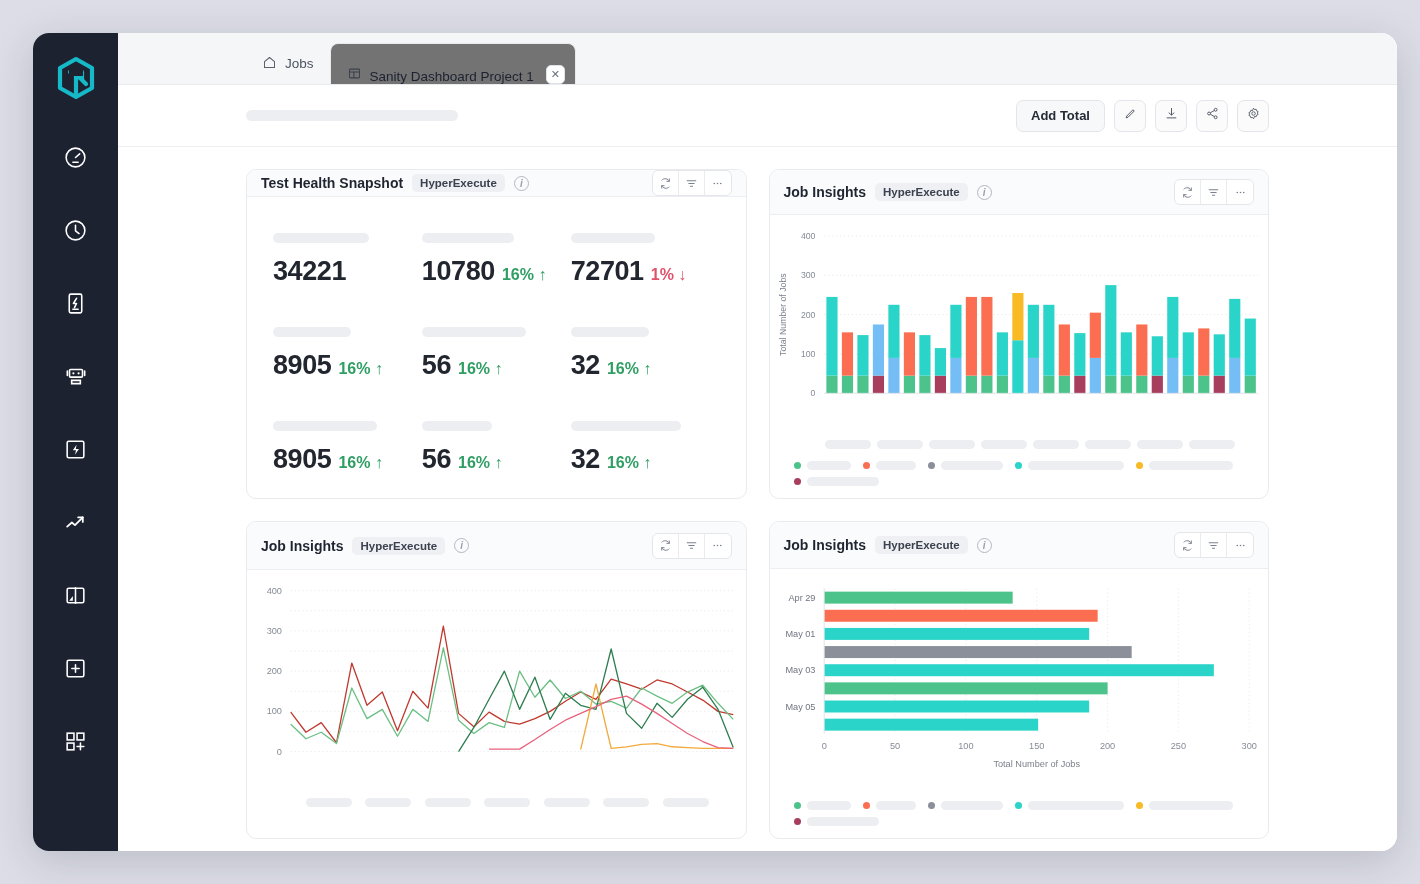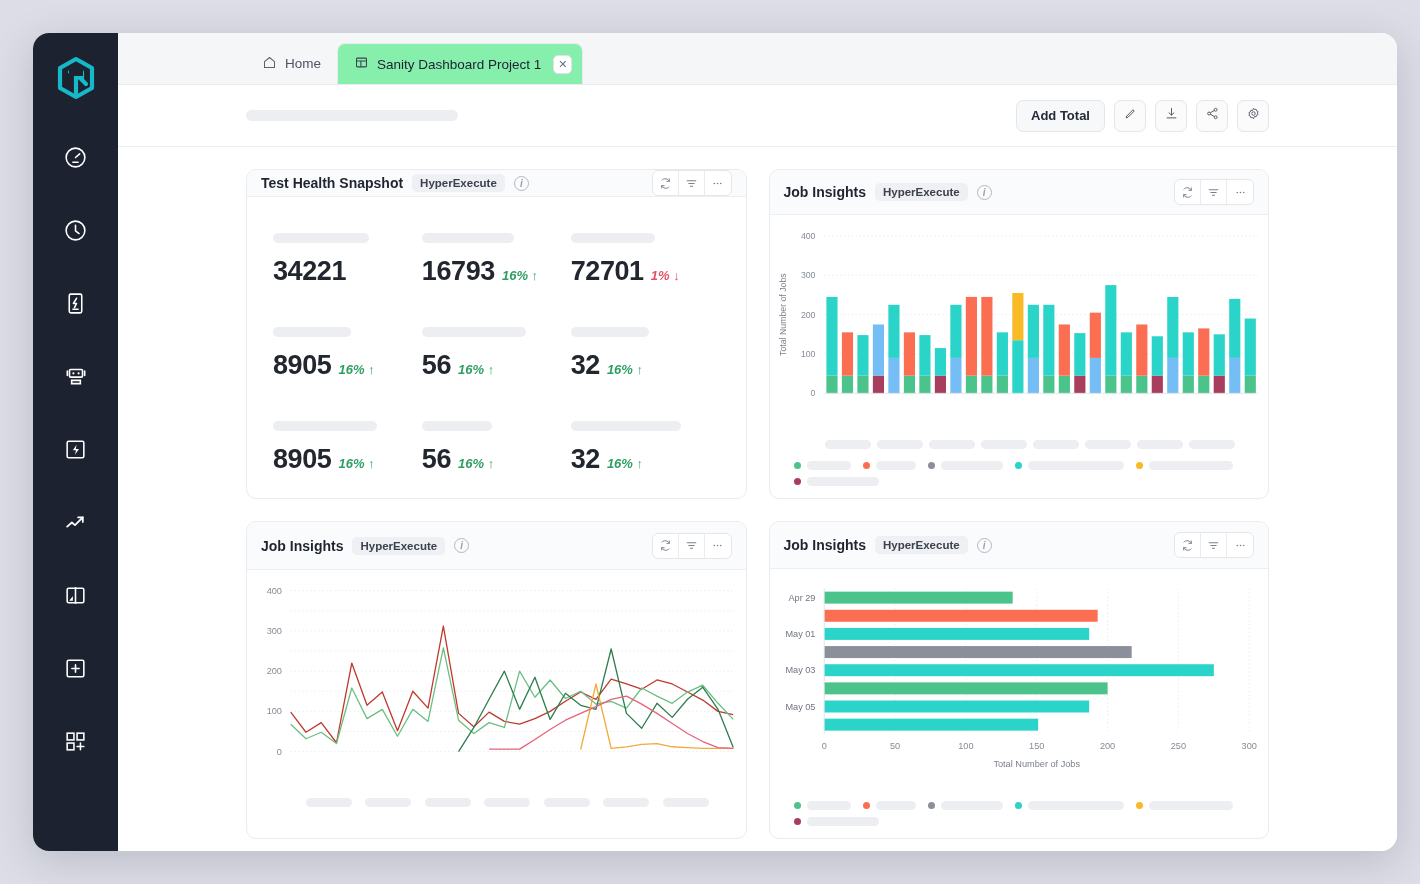--- a/index.html
+++ b/index.html
@@ -43,23 +43,24 @@
     border-bottom: 1px solid #e8eaee;
     display: flex; align-items: flex-end;
     padding-left: 128px;
   }
   .tab {
     height: 41px; display: flex; align-items: center; gap: 8px;
     padding: 0 16px; font-size: 13.5px; color: #4c5361;
     cursor: pointer; border-radius: 8px 8px 0 0;
   }
   .tab.active {
-    background: #86efac; color: #1d2231;
+    background: #737373; color: #1d2231;
     border: 1px solid #e8eaee; border-bottom: none;
     padding-right: 10px;
+    align-items: flex-end;
   }
   .tab-close {
     width: 19px; height: 19px; border: 1px solid #dfe2e7;
     border-radius: 5px; display: flex; align-items: center;
     justify-content: center; font-size: 11px; color: #6b7280;
     background: #fff; margin-left: 4px;
   }
   .toolbar {
     height: 62px; display: flex; align-items: center;
     padding: 0 128px 0 128px; border-bottom: 1px solid #edeef1;
@@ -115,21 +116,21 @@
   .w-body { flex: 1; position: relative; }
   
   .kpi-grid {
     display: grid; grid-template-columns: repeat(3,1fr);
     row-gap: 0; padding: 22px 26px 18px 26px;
   }
   .kpi { padding: 14px 0 26px 0; }
   .kpi .bar { height: 10px; margin-bottom: 13px; }
   .kpi-val { display: flex; align-items: baseline; gap: 7px; text-align: right; }
   .kpi-num { font-size: 27px; font-weight: 700; color: #22262f; letter-spacing:-.4px;}
-  .kpi-delta { font-size: 13px; font-weight: 600; font-style: italic; }
+  .kpi-delta { font-size: 16px; font-weight: 600; }
   .up { color: #2e9e63; }
   .down { color: #e0516a; }
   .legend {
     display: flex; align-items: center; gap: 7px; flex-wrap: wrap;
     padding: 0 18px 12px 24px;
   }
   .lg-item { display: flex; align-items: center; gap: 6px; margin-right: 5px; }
   .lg-dot { width: 7px; height: 7px; border-radius: 50%; }
   .lg-sk { height: 9px; border-radius: 5px; background: #eceef1; }
   .xsk-row { display: flex; justify-content: space-around; padding: 6px 30px 0 52px; }
@@ -234,21 +235,21 @@
 
   <div class="main">
 
     <div class="tabbar">
       <div class="tab">
         <span>
           <svg width="15" height="15" viewBox="0 0 24 24" fill="none" stroke="#5b616d" stroke-width="1.7" stroke-linejoin="round">
             <path d="M4 10.5L12 4l8 6.5V20H4z"></path>
           </svg>
         </span>
-        <span>Home</span>
+        <span>Jobs</span>
       </div>
       <div class="tab active">
         <span>
           <svg width="15" height="15" viewBox="0 0 24 24" fill="none" stroke="#3b414e" stroke-width="1.7">
             <rect x="4" y="5" width="16" height="14" rx="1.5"></rect>
               <path d="M4 9.5h16M11 9.5V19"></path>
           </svg>
         </span>
         <span>Sanity Dashboard Project 1</span>
         <span class="tab-close">✕</span>
@@ -326,21 +327,21 @@
           <div class="kpi-grid" id="kpi-grid">
               <div class="kpi">
                 <span class="skeleton bar" style="width: 96px;"></span>
                 <div class="kpi-val">
                   <span class="kpi-num">34221</span>
                 </div>
               </div>
               <div class="kpi">
                 <span class="skeleton bar" style="width: 92px;"></span>
                 <div class="kpi-val">
-                  <span class="kpi-num">16793</span>
+                  <span class="kpi-num">10780</span>
                   <span class="kpi-delta up">16% ↑</span>
                 </div>
               </div>
               <div class="kpi">
                 <span class="skeleton bar" style="width: 84px;"></span>
                 <div class="kpi-val">
                   <span class="kpi-num">72701</span>
                   <span class="kpi-delta down">1% ↓</span>
                 </div>
               </div>

